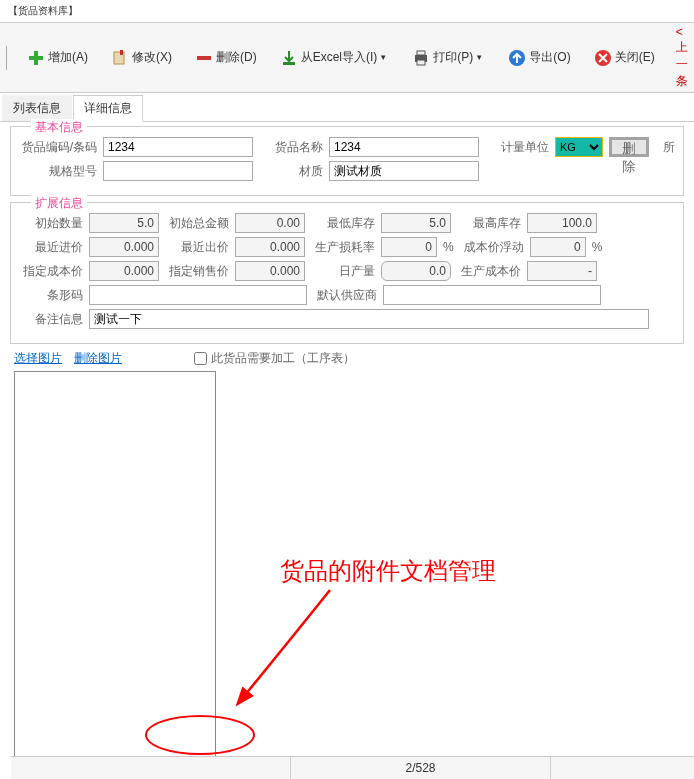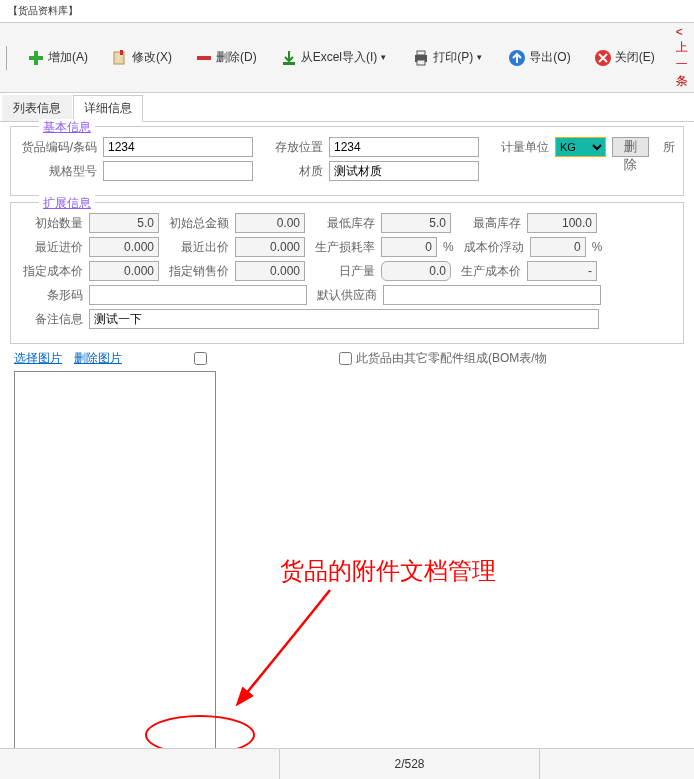--- a/index.html
+++ b/index.html
@@ -9,37 +9,37 @@
 .toolbar-sep { width: 4px; height: 24px; border-left: 1px solid #aaa; margin: 0 2px; }
 .tb-btn { display: flex; align-items: center; gap: 2px; padding: 3px 5px; cursor: pointer; white-space: nowrap; }
 .tb-icon { width: 20px; height: 20px; display: inline-flex; align-items: center; justify-content: center; }
 .tb-drop { width: 10px; color: #333; font-size: 8px; }
 .nav-link { color: #c00; padding: 0 4px; cursor: pointer; }
 .tabs { display: flex; border-bottom: 1px solid #ccc; margin-top: 2px; padding-left: 2px; }
 .tab { padding: 4px 10px; border: 1px solid transparent; border-bottom: none; cursor: pointer; background: #f0f0f0; margin-right: 1px; }
 .tab.active { background: #fff; border-color: #ccc; border-bottom: 1px solid #fff; margin-bottom: -1px; }
 .content { padding: 4px 10px; }
 .group { border: 1px solid #ccc; padding: 6px 8px 10px; margin-bottom: 6px; position: relative; }
-.group-title { position: absolute; top: -8px; left: 28px; background: #fff; padding: 0 4px; color: #8b5cf6; text-decoration: underline; }
+.group-title { position: absolute; top: -8px; left: 20px; background: #fff; padding: 0 4px; color: #ec4899; }
 .row { display: flex; align-items: center; gap: 6px; margin: 4px 0; }
 .lbl { color: #666; text-align: right; min-width: 64px; }
 .fld { border: 1px solid #aaa; background: #fff; height: 20px; padding: 0 4px; font-size: 12px; }
 .fld.ro { background: #f4f4f4; color: #444; }
 .sel { border: 1px solid #eab308; height: 20px; background: #14b8a6; font-size: 11px; }
-.btn-small { background: #e5e5e5; border: 1px solid #a3a3a3; height: 20px; padding: 0 8px; color: #666; }
+.btn-small { background: #e5e5e5; border: 3px solid #a3a3a3; height: 20px; padding: 0 8px; color: #666; }
 .link-row { display: flex; align-items: center; gap: 12px; margin: 4px 0 4px 4px; }
 .link-blue { color: #06c; cursor: pointer; text-decoration: underline; }
 .chk { display: flex; align-items: center; gap: 4px; color: #666; }
 .img-box { border: 1px solid #888; width: 202px; height: 406px; margin-left: 4px; background: #fff; }
 .bottom-links { display: flex; gap: 12px; margin: 4px 0 0 16px; }
 .pct { color: #666; }
 .annotation { position: absolute; color: #f00; font-size: 24px; font-weight: 400; pointer-events: none; }
 .arrow-svg { position: absolute; pointer-events: none; }
 .ellipse { position: absolute; border: 2px solid #f00; border-radius: 50%; pointer-events: none; }
-.statusbar { position: absolute; bottom: 0; left: 0; right: 0; border-top: 1px solid #ccc; background: #f5f5f5; height: 31px; display: flex; align-items: center; margin-top: 32px; }
+.statusbar { position: absolute; bottom: 0; left: 11px; right: 0; border-top: 1px solid #ccc; background: #f5f5f5; height: 23px; display: flex; align-items: center; margin-top: 32px; }
 .status-cell { border-right: 1px solid #ccc; height: 100%; display: flex; align-items: center; padding: 0 10px; }
 .status-spacer { flex: 1; }
 </style>
 </head>
 <body>
 
 <div class="window-title">【货品资料库】</div>
 
 <div class="toolbar">
   <span class="toolbar-sep"></span>
@@ -117,21 +117,21 @@
   <div class="tab active">详细信息</div>
 </div>
 
 <div class="content">
 
   <div class="group">
     <span class="group-title">基本信息</span>
     <div class="row">
       <span class="lbl" style="min-width:78px">货品编码/条码</span>
       <input class="fld" style="width: 150px;" value="1234">
-      <span class="lbl">存放位置</span>
+      <span class="lbl">货品名称</span>
       <input class="fld" style="width: 150px;" value="1234">
       <span class="lbl">计量单位</span>
       <select class="sel" style="width:70px"><option>KG</option></select>
       <button class="btn-small">删除</button>
       <span class="lbl" style="min-width:20px">所</span>
     </div>
     <div class="row">
       <span class="lbl" style="min-width:78px">规格型号</span>
       <input class="fld" style="width: 150px;" value="">
       <span class="lbl">材质</span>
@@ -174,33 +174,30 @@
       <input class="fld ro" style="width: 70px; text-align: right;" value="-">
     </div>
     <div class="row">
       <span class="lbl">条形码</span>
       <input class="fld" style="width: 218px;" value="">
       <span class="lbl">默认供应商</span>
       <input class="fld" style="width: 218px;" value="">
     </div>
     <div class="row">
       <span class="lbl">备注信息</span>
-      <input class="fld" style="width: 510px;" value="测试一下">
+      <input class="fld" style="width: 560px;" value="测试一下">
     </div>
   </div>
 
   <div class="link-row">
     <span class="link-blue">选择图片</span>
     <span class="link-blue">删除图片</span>
     <label class="chk" style="margin-left:60px">
         <input type="checkbox" style="">
-      </label>
-    <label class="chk" style="margin-left:120px">
-        <input type="checkbox" style="">
-        <span>此货品由其它零配件组成(BOM表/物</span>
+        <span>此货品需要加工（工序表）</span>
       </label>
   </div>
 
   <div class="img-box"></div>
 
   <div class="bottom-links">
     <span class="link-blue" style="color:#333;text-decoration:underline">查看</span>
     <span class="link-blue" style="color:#333;text-decoration:underline">文件名</span>
     <span class="link-blue" style="color:#333;text-decoration:underline">存放位置</span>
     <span class="link-blue">附件管理</span>

